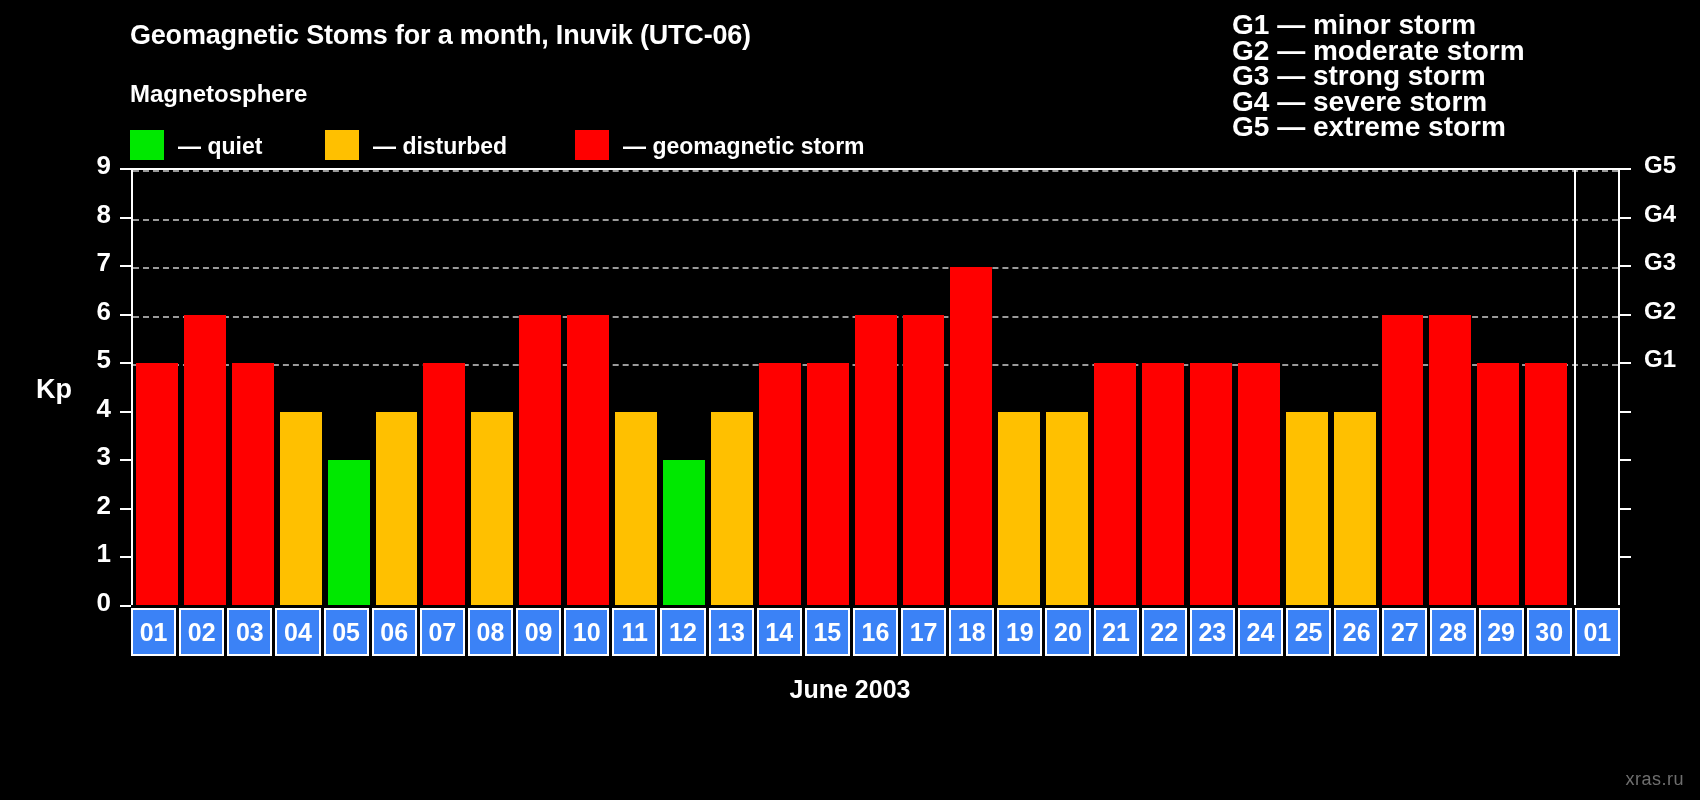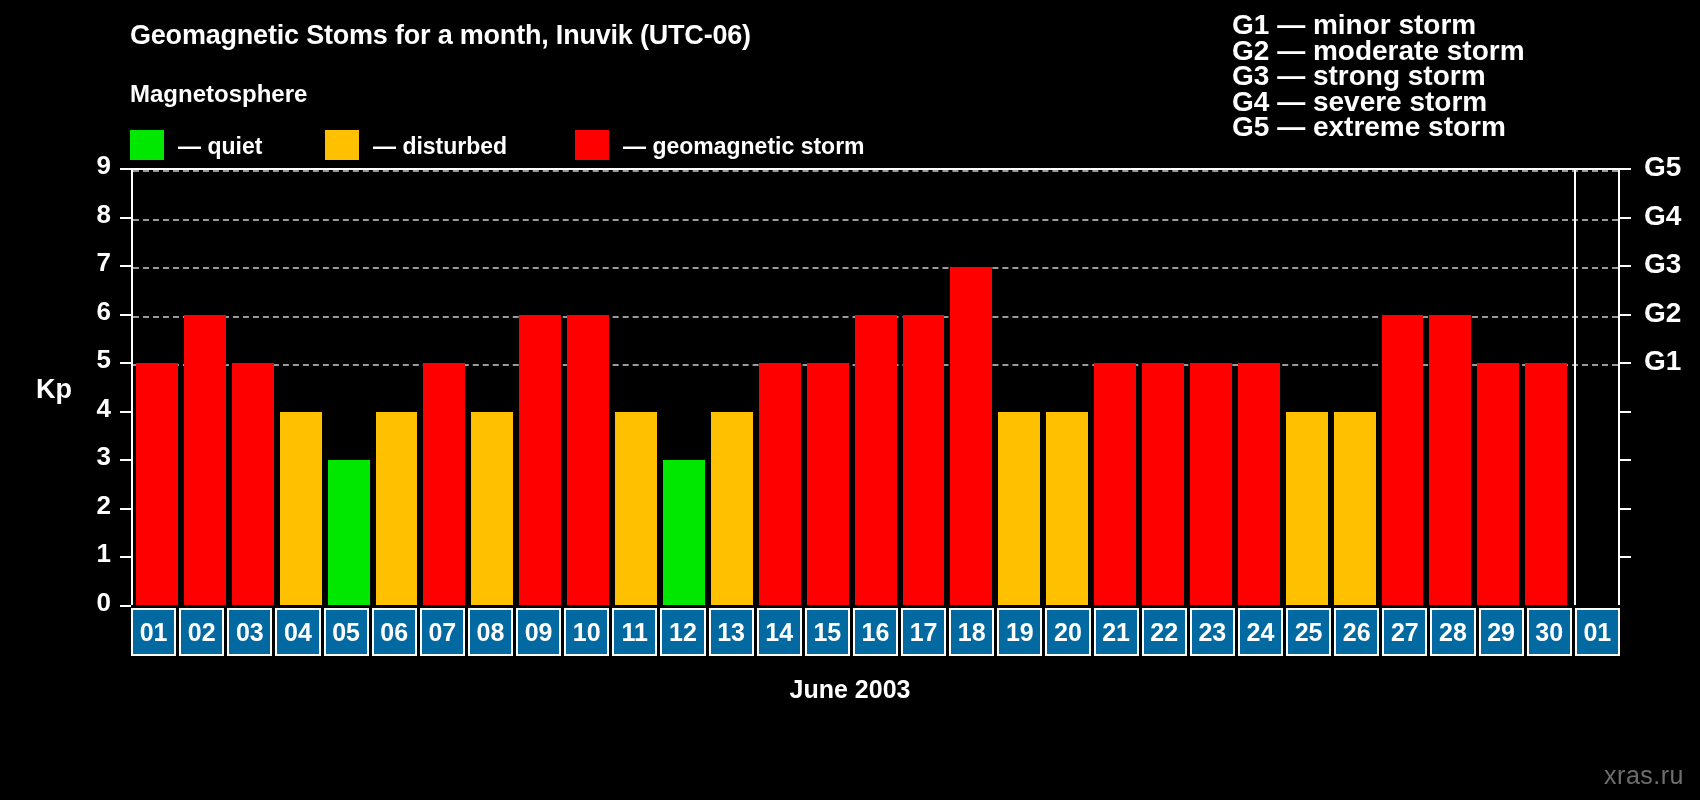--- a/index.html
+++ b/index.html
@@ -133,21 +133,21 @@
   #kp-axis-title {
     position: absolute;
     left: 36px; top: 374px;
     font-size: 27px;
     font-weight: bold;
   }
 
   
   .g-tick-label {
     position: absolute;
-    font-size: 28px;
+    font-size: 24px;
     font-weight: bold;
   }
   .g-tick-mark {
     position: absolute;
     width: 11px; height: 0;
     border-top: 2px solid #ffffff;
   }
 
   
   #x-axis-row {
@@ -158,38 +158,38 @@
   }
   .day-cell {
     flex: 1 1 0;
     border: 2px solid #ffffff;
     margin-right: 3px;
     display: flex;
     align-items: center;
     justify-content: center;
     font-size: 25px;
     font-weight: bold;
-    background: #0369a1;
+    background: #3b82f6;
     color: #ffffff;
   }
   .day-cell:last-child { margin-right: 0; }
 
   #x-axis-title {
     position: absolute;
     left: 0; top: 675px;
     width: 1700px;
     text-align: center;
     font-size: 25px;
     font-weight: bold;
   }
 
   #watermark {
     position: absolute;
     right: 16px; bottom: 10px;
-    font-size: 25px;
+    font-size: 18px;
     color: #6e6e6e;
     letter-spacing: 0.5px;
   }
 </style>
 </head>
 <body>
 
 <div id="chart-title">Geomagnetic Stoms for a month, Inuvik (UTC-06)</div>
 
 <div id="magnetosphere-heading">Magnetosphere</div>

